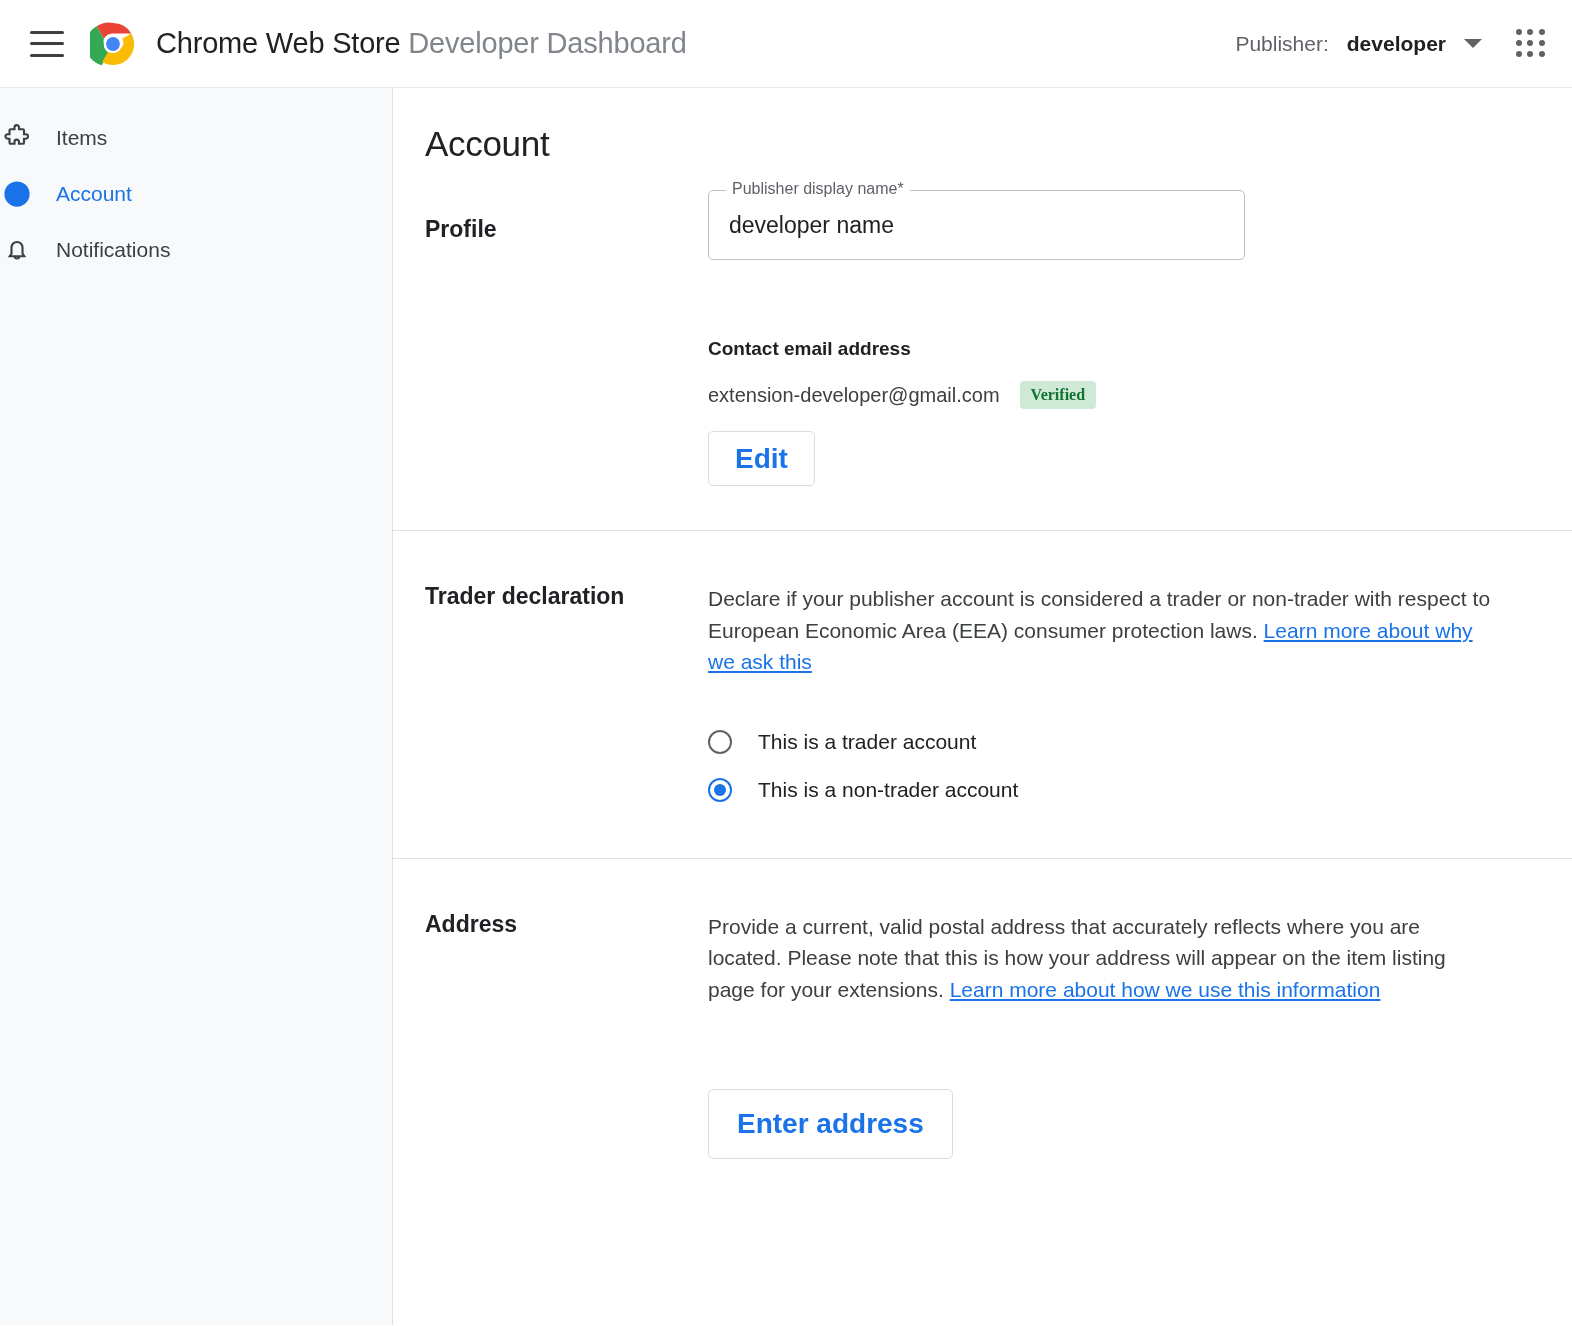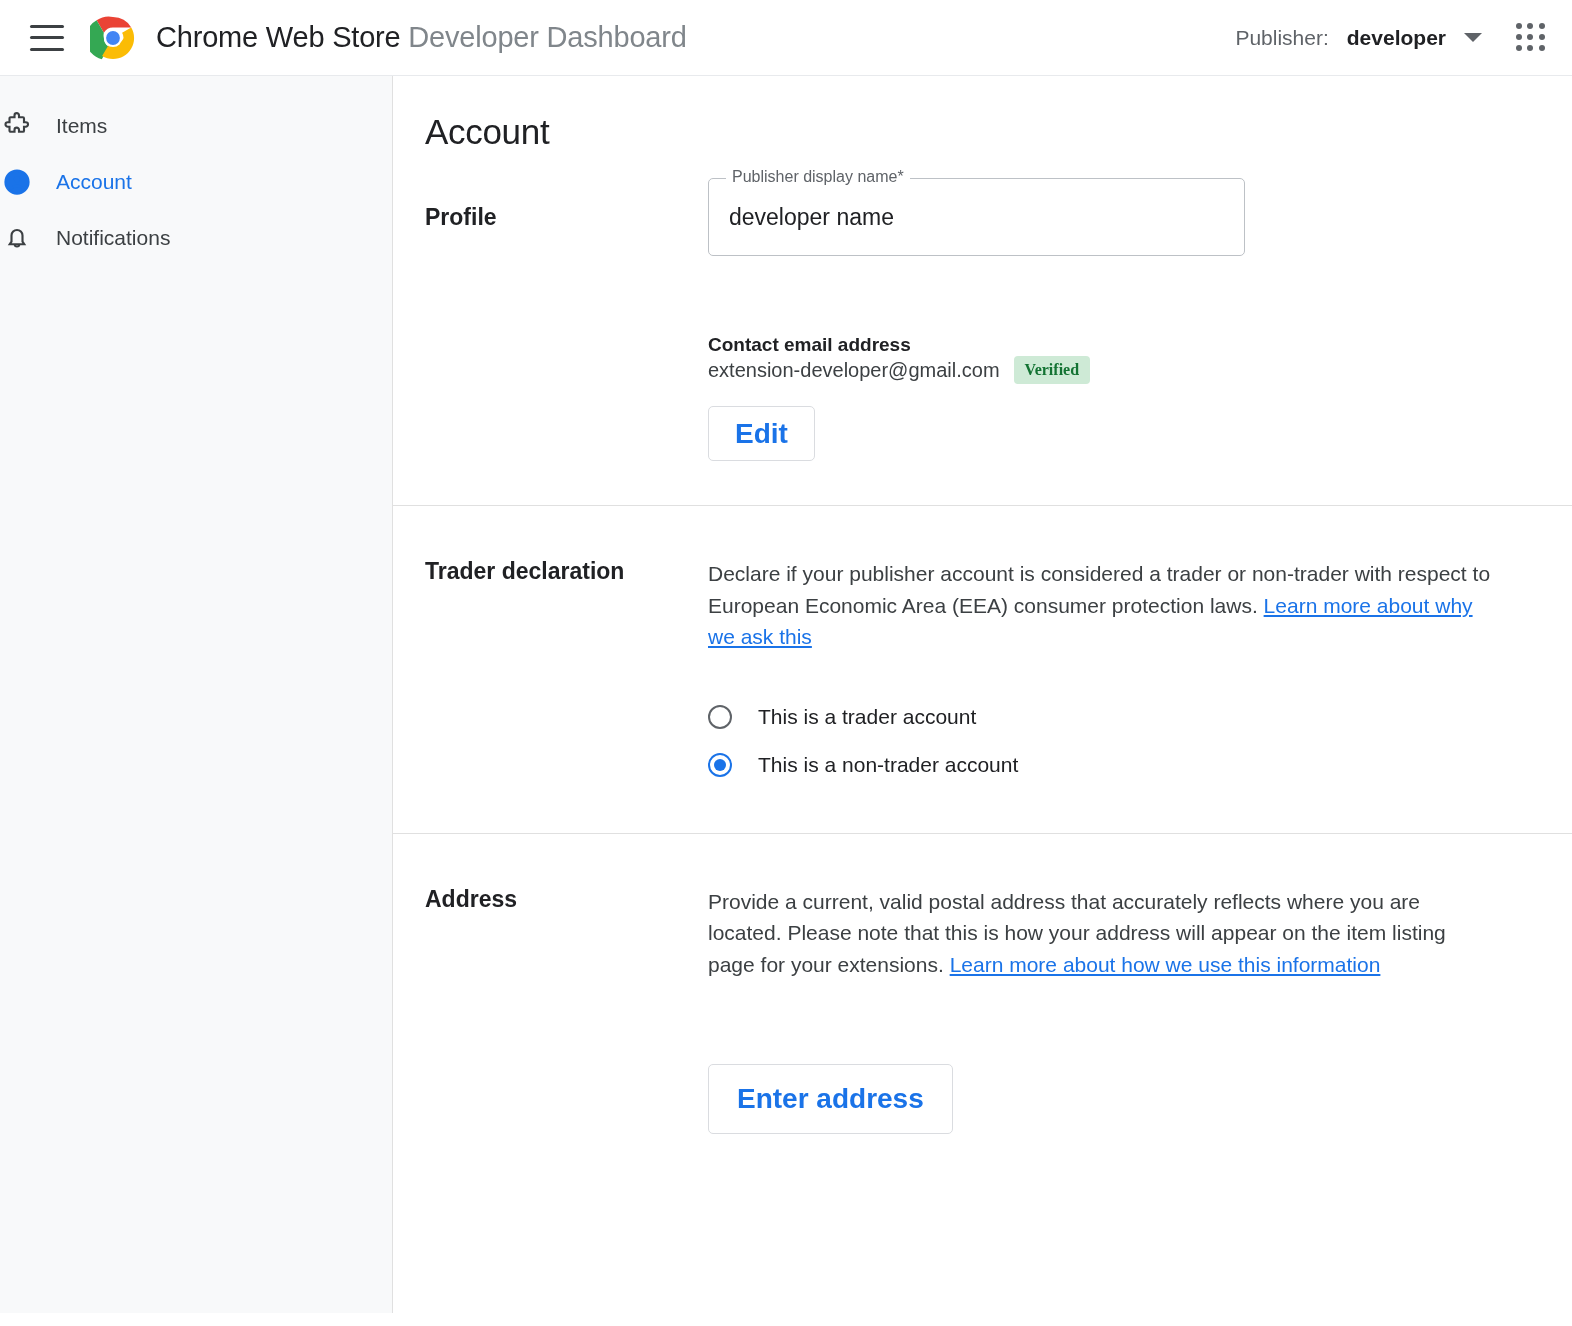--- a/index.html
+++ b/index.html
@@ -10,21 +10,21 @@
     height: 1326px;
     font-family: "Liberation Sans", sans-serif;
     background: #ffffff;
     color: #202124;
     overflow: hidden;
   }
 
   
   .topbar {
     position: relative;
-    height: 76px;
+    height: 88px;
     display: flex;
     align-items: center;
     background: #ffffff;
     border-bottom: 1px solid #e8eaed;
     padding: 0 26px 0 30px;
   }
   .hamburger {
     width: 34px;
     height: 26px;
     display: flex;
@@ -152,21 +152,21 @@
   }
   .section-body {
     flex: 1;
     padding-right: 40px;
   }
 
   
   .textfield {
     position: relative;
     width: 537px;
-    height: 78px;
+    height: 70px;
     border: 1px solid #bdc1c6;
     border-radius: 5px;
     display: flex;
     align-items: center;
     padding: 0 20px;
     margin-top: -26px;
   }
   .textfield .legend {
     position: absolute;
     top: -11px;
@@ -179,26 +179,26 @@
   .textfield .value {
     font-size: 23px;
     color: #202124;
   }
 
   .field-group { margin-top: 78px; }
   .field-title {
     font-size: 19px;
     font-weight: bold;
     color: #202124;
-    margin-bottom: 0;
+    margin-bottom: 21px;
   }
   .email-row {
     display: flex;
     align-items: center;
-    gap: 14px;
+    gap: 20px;
   }
   .email-value {
     font-size: 20px;
     color: #3c4043;
   }
   .badge {
     background: #ceead6;
     color: #137333;
     font-size: 16px;
     font-weight: bold;

